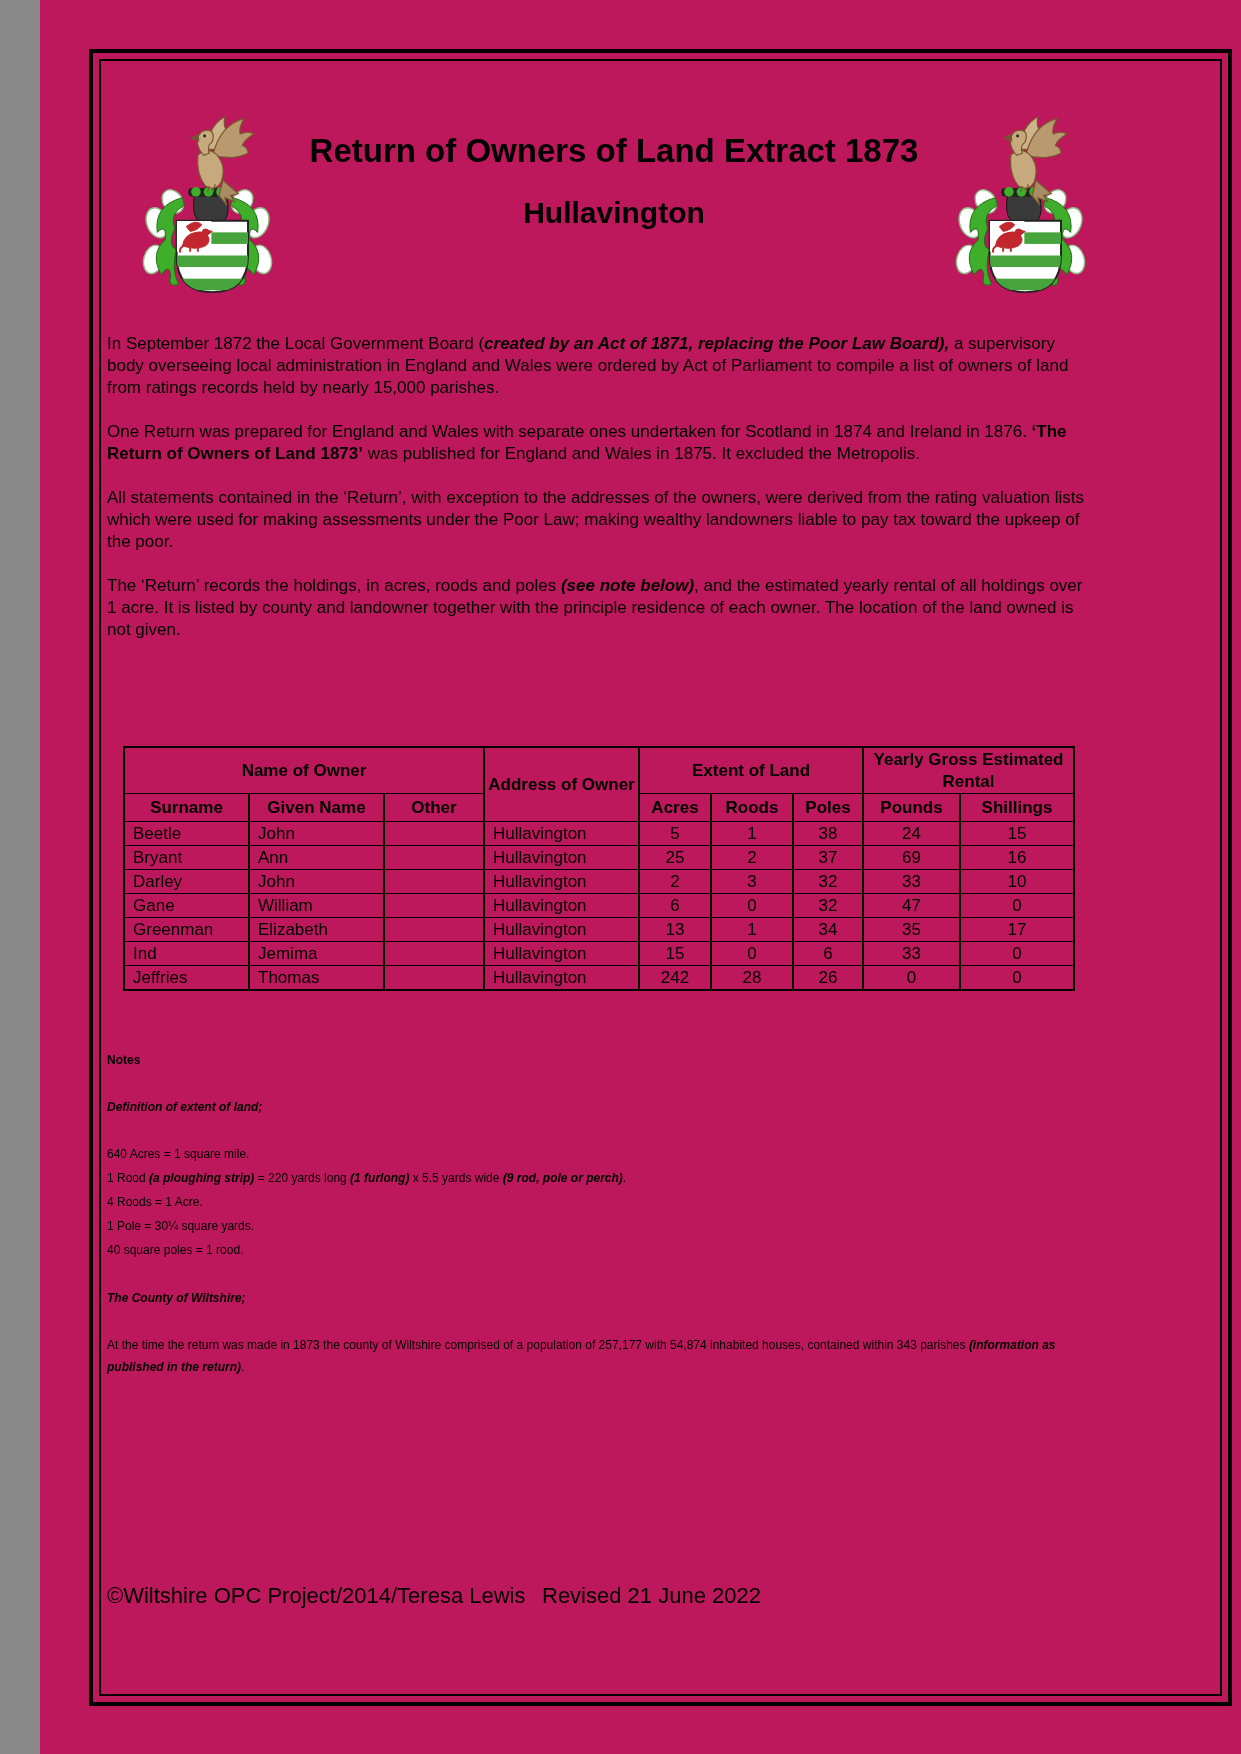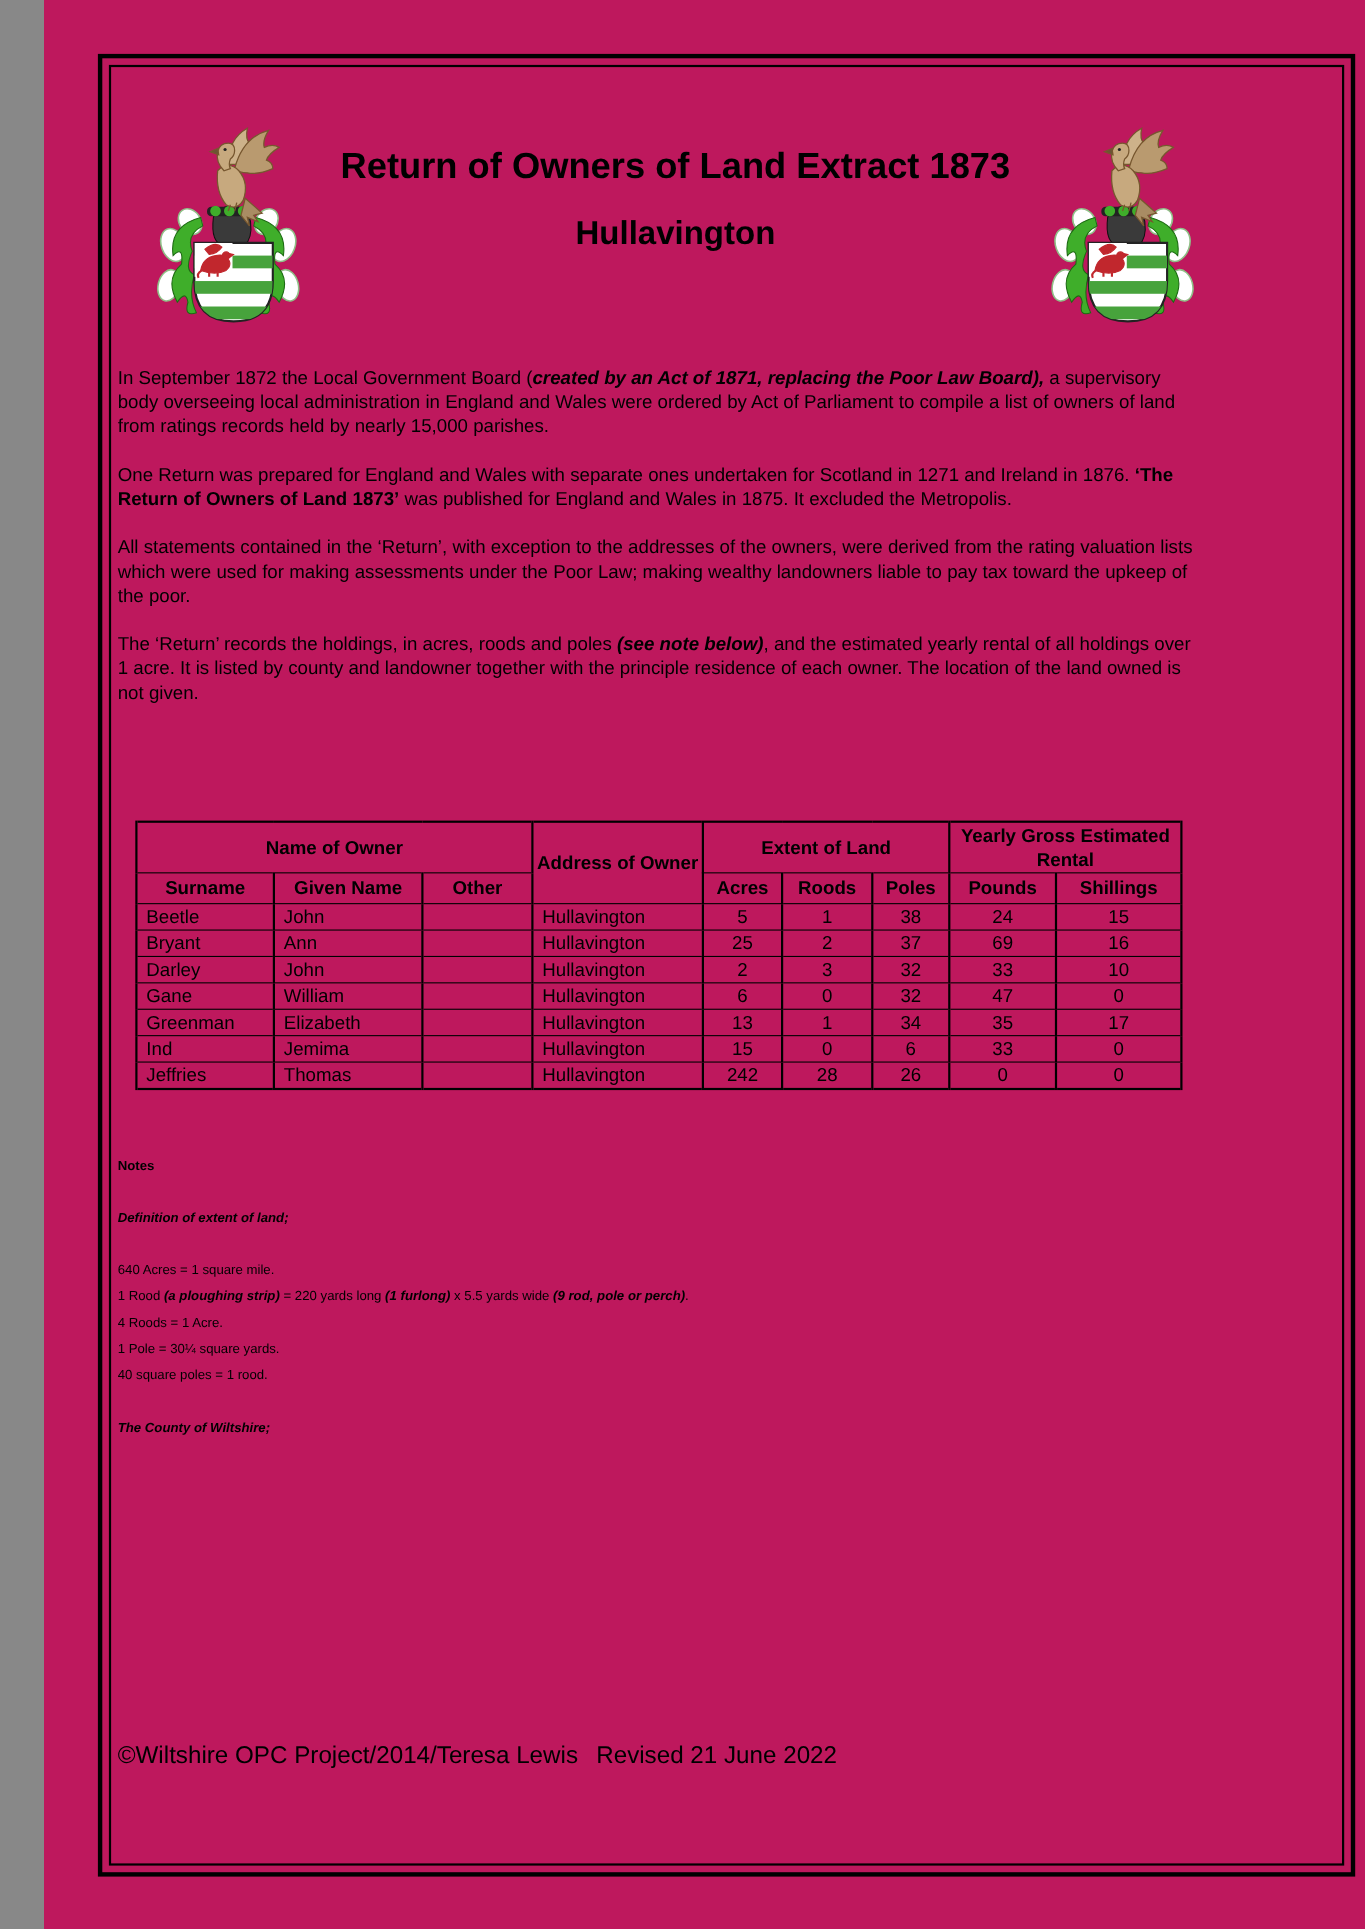--- a/index.html
+++ b/index.html
@@ -143,21 +143,21 @@
     </svg>
   <svg class="crest crest-right" viewBox="0 0 140 200">
       <use href="#crest-symbol"></use>
     </svg>
 
   <div class="doc-title">Return of Owners of Land Extract 1873</div>
   <div class="doc-subtitle">Hullavington</div>
 
   <div class="intro">
       <p><span>In September 1872 the Local Government Board (</span><span class="it">created by an Act of 1871, replacing the Poor Law Board),</span><span> a supervisory body overseeing local administration in England and Wales were ordered by Act of Parliament to compile a list of owners of land from ratings records held by nearly 15,000 parishes.</span></p>
-      <p><span>One Return was prepared for England and Wales with separate ones undertaken for Scotland in 1271 and Ireland in 1876.  </span><span class="bd">‘The Return of Owners of Land 1873’</span><span> was published for England and Wales in 1875. It excluded the Metropolis.</span></p>
+      <p><span>One Return was prepared for England and Wales with separate ones undertaken for Scotland in 1874 and Ireland in 1876.  </span><span class="bd">‘The Return of Owners of Land 1873’</span><span> was published for England and Wales in 1875. It excluded the Metropolis.</span></p>
       <p><span>All statements contained in the ‘Return’, with exception to the addresses of the owners, were derived from the rating valuation lists which were used for making assessments under the Poor Law; making wealthy landowners liable to pay tax toward the upkeep of the poor.</span></p>
       <p><span>The ‘Return’ records the holdings, in acres, roods and poles </span><span class="it">(see note below)</span><span>, and the estimated yearly rental of all holdings over 1 acre. It is listed by county and landowner together with the principle residence of each owner. The location of the land owned is not given.</span></p>
     </div>
 
   <table class="land">
     <colgroup>
       <col style="width:125px">
         <col style="width:135px">
         <col style="width:100px">
       <col style="width:155px">
@@ -270,19 +270,20 @@
     <p class="notes-title">Notes</p>
     <p class="note-heading">Definition of extent of land;</p>
     <div class="def-list">
         <p><span>640 Acres = 1 square mile.</span></p>
         <p><span>1 Rood </span><span class="it">(a ploughing strip)</span><span> = 220 yards long </span><span class="it">(1 furlong)</span><span> x 5.5 yards wide </span><span class="it">(9 rod, pole or perch)</span><span>.</span></p>
         <p><span>4 Roods = 1 Acre.</span></p>
         <p><span>1 Pole = 30¼ square yards.</span></p>
         <p><span>40 square poles = 1 rood.</span></p>
       </div>
     <p class="note-heading">The County of Wiltshire;</p>
+    <p class="county-para"><span>At the time the return was made in 1873 the county of Wiltshire comprised of a population of 257,177 with 54,874 inhabited houses, contained within 343 parishes </span><span class="it">(information as published in the return)</span><span>.</span></p>
   </div>
 
   <div class="footer">
     <span>©Wiltshire OPC Project/2014/Teresa Lewis</span>
     <span class="revised">Revised 21 June 2022</span>
   </div>
 </div>
 
 </body></html>

